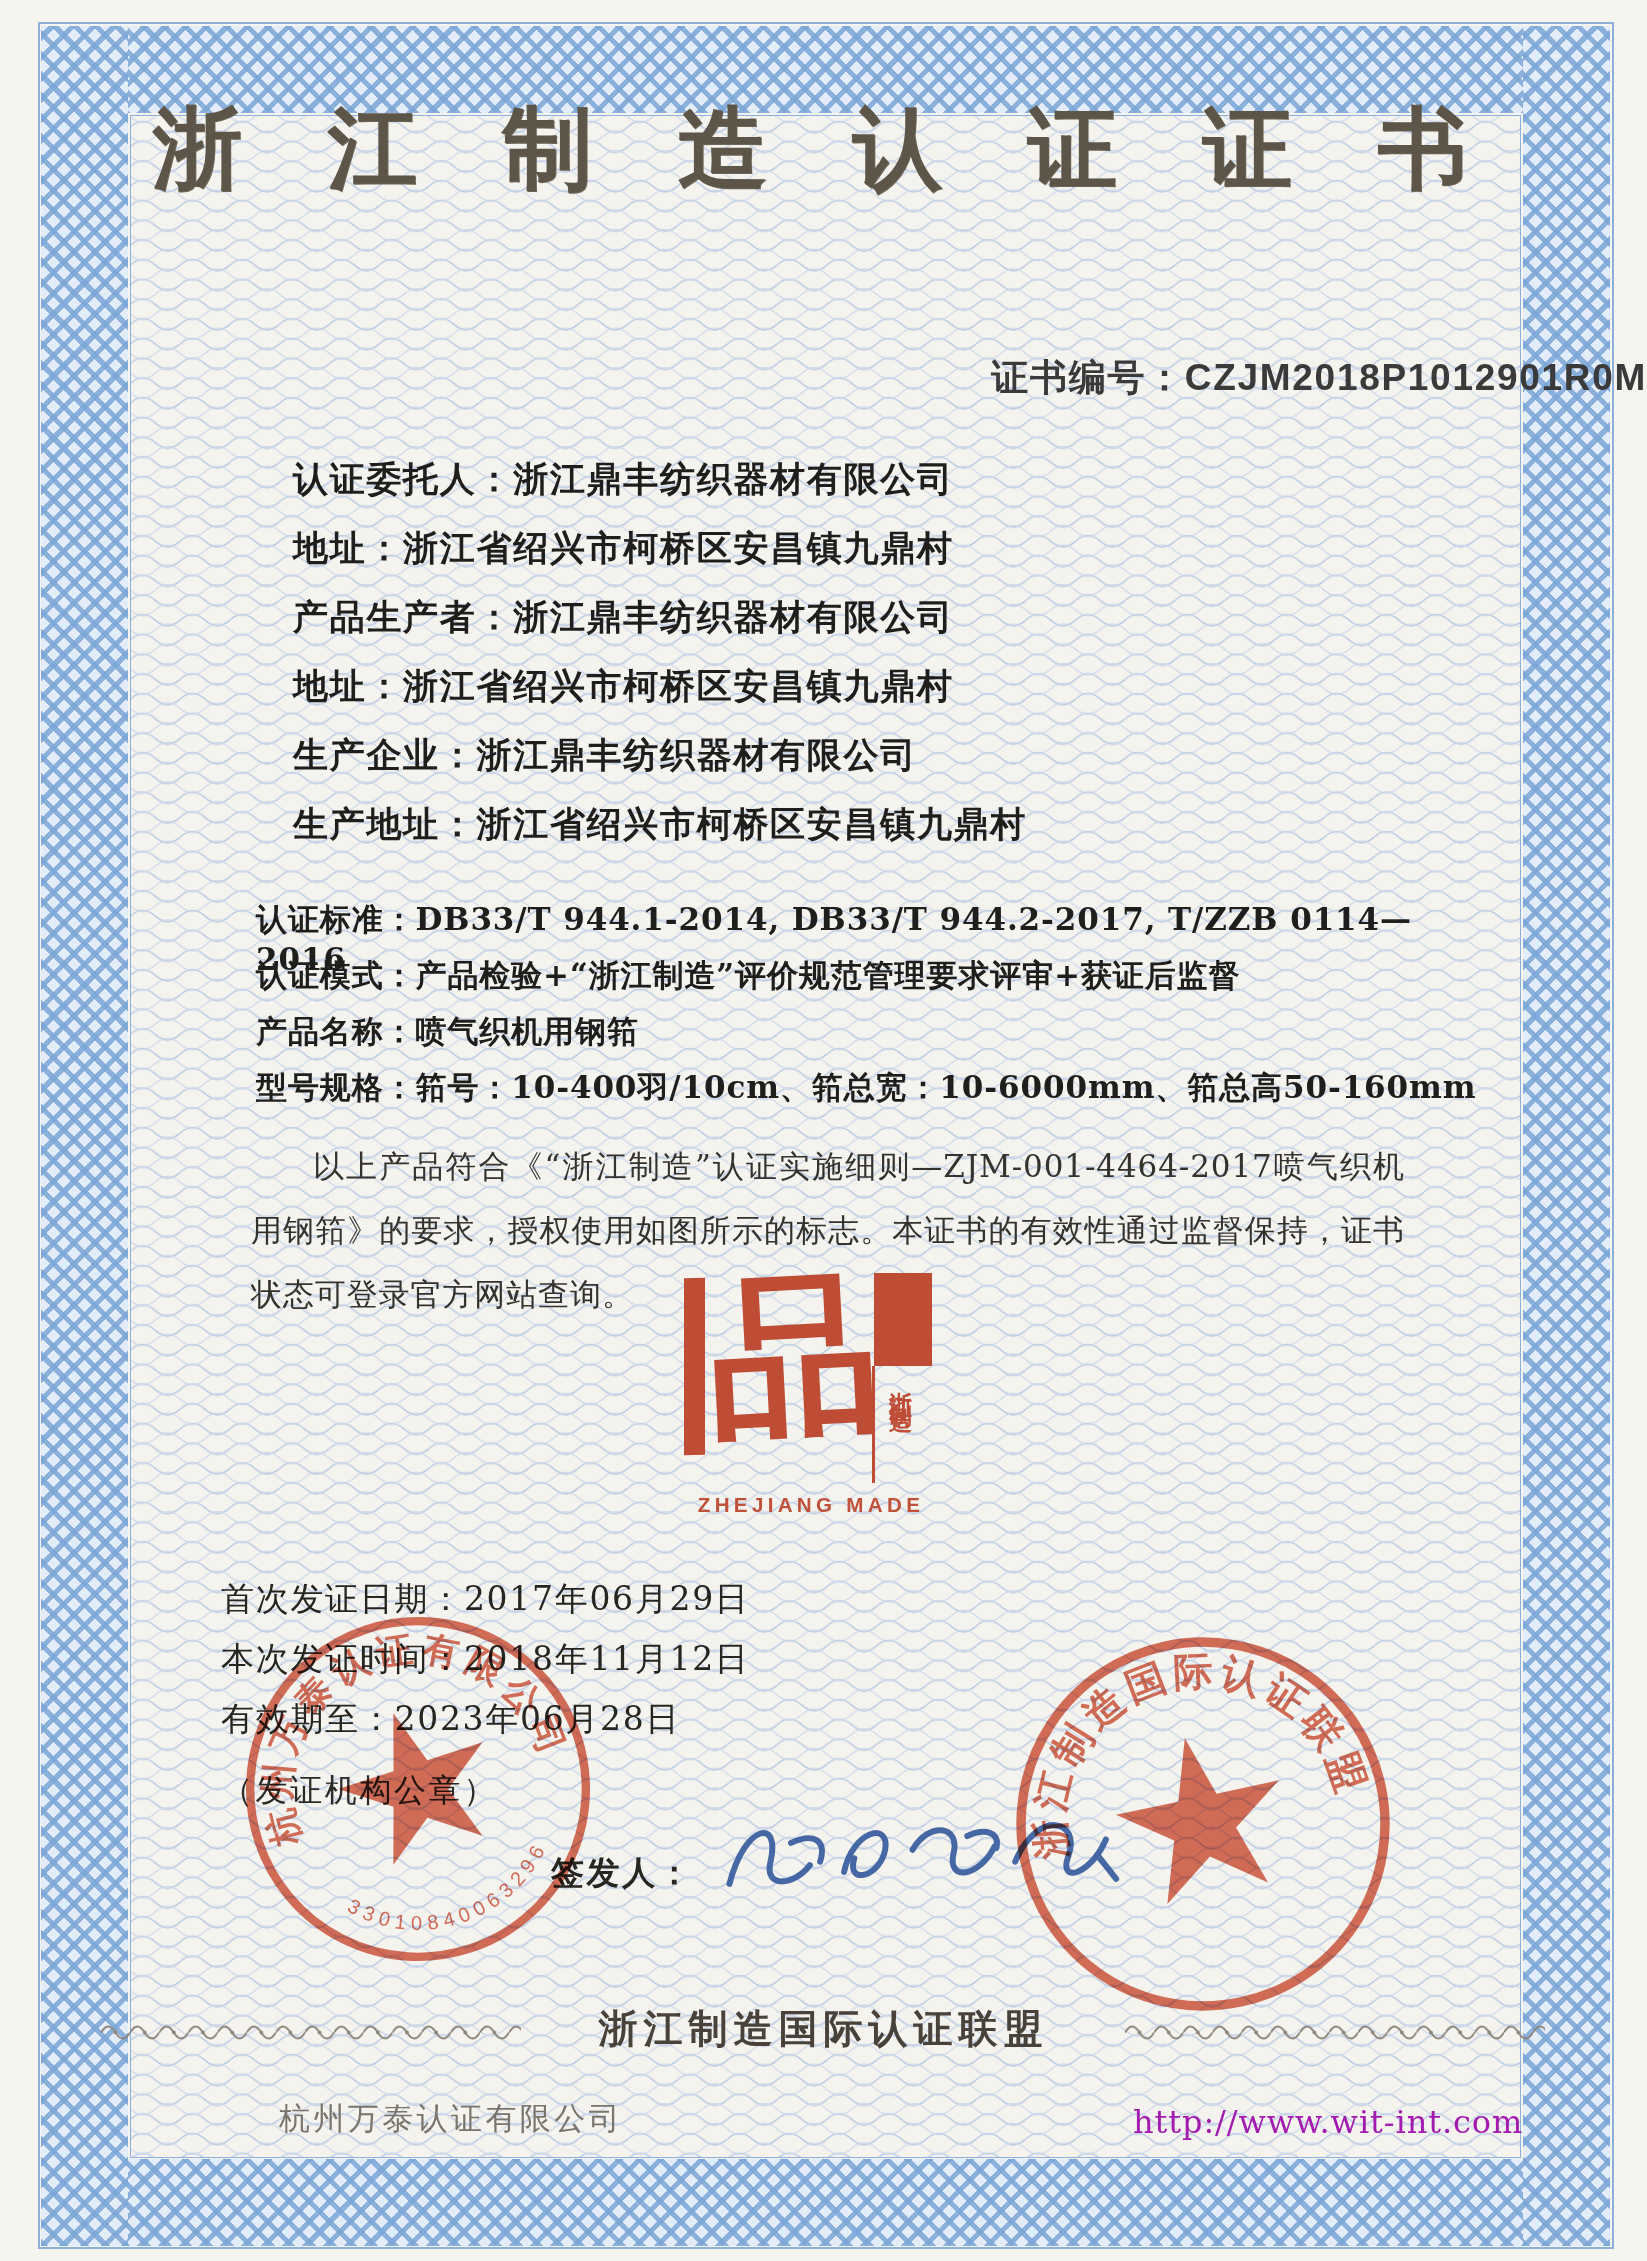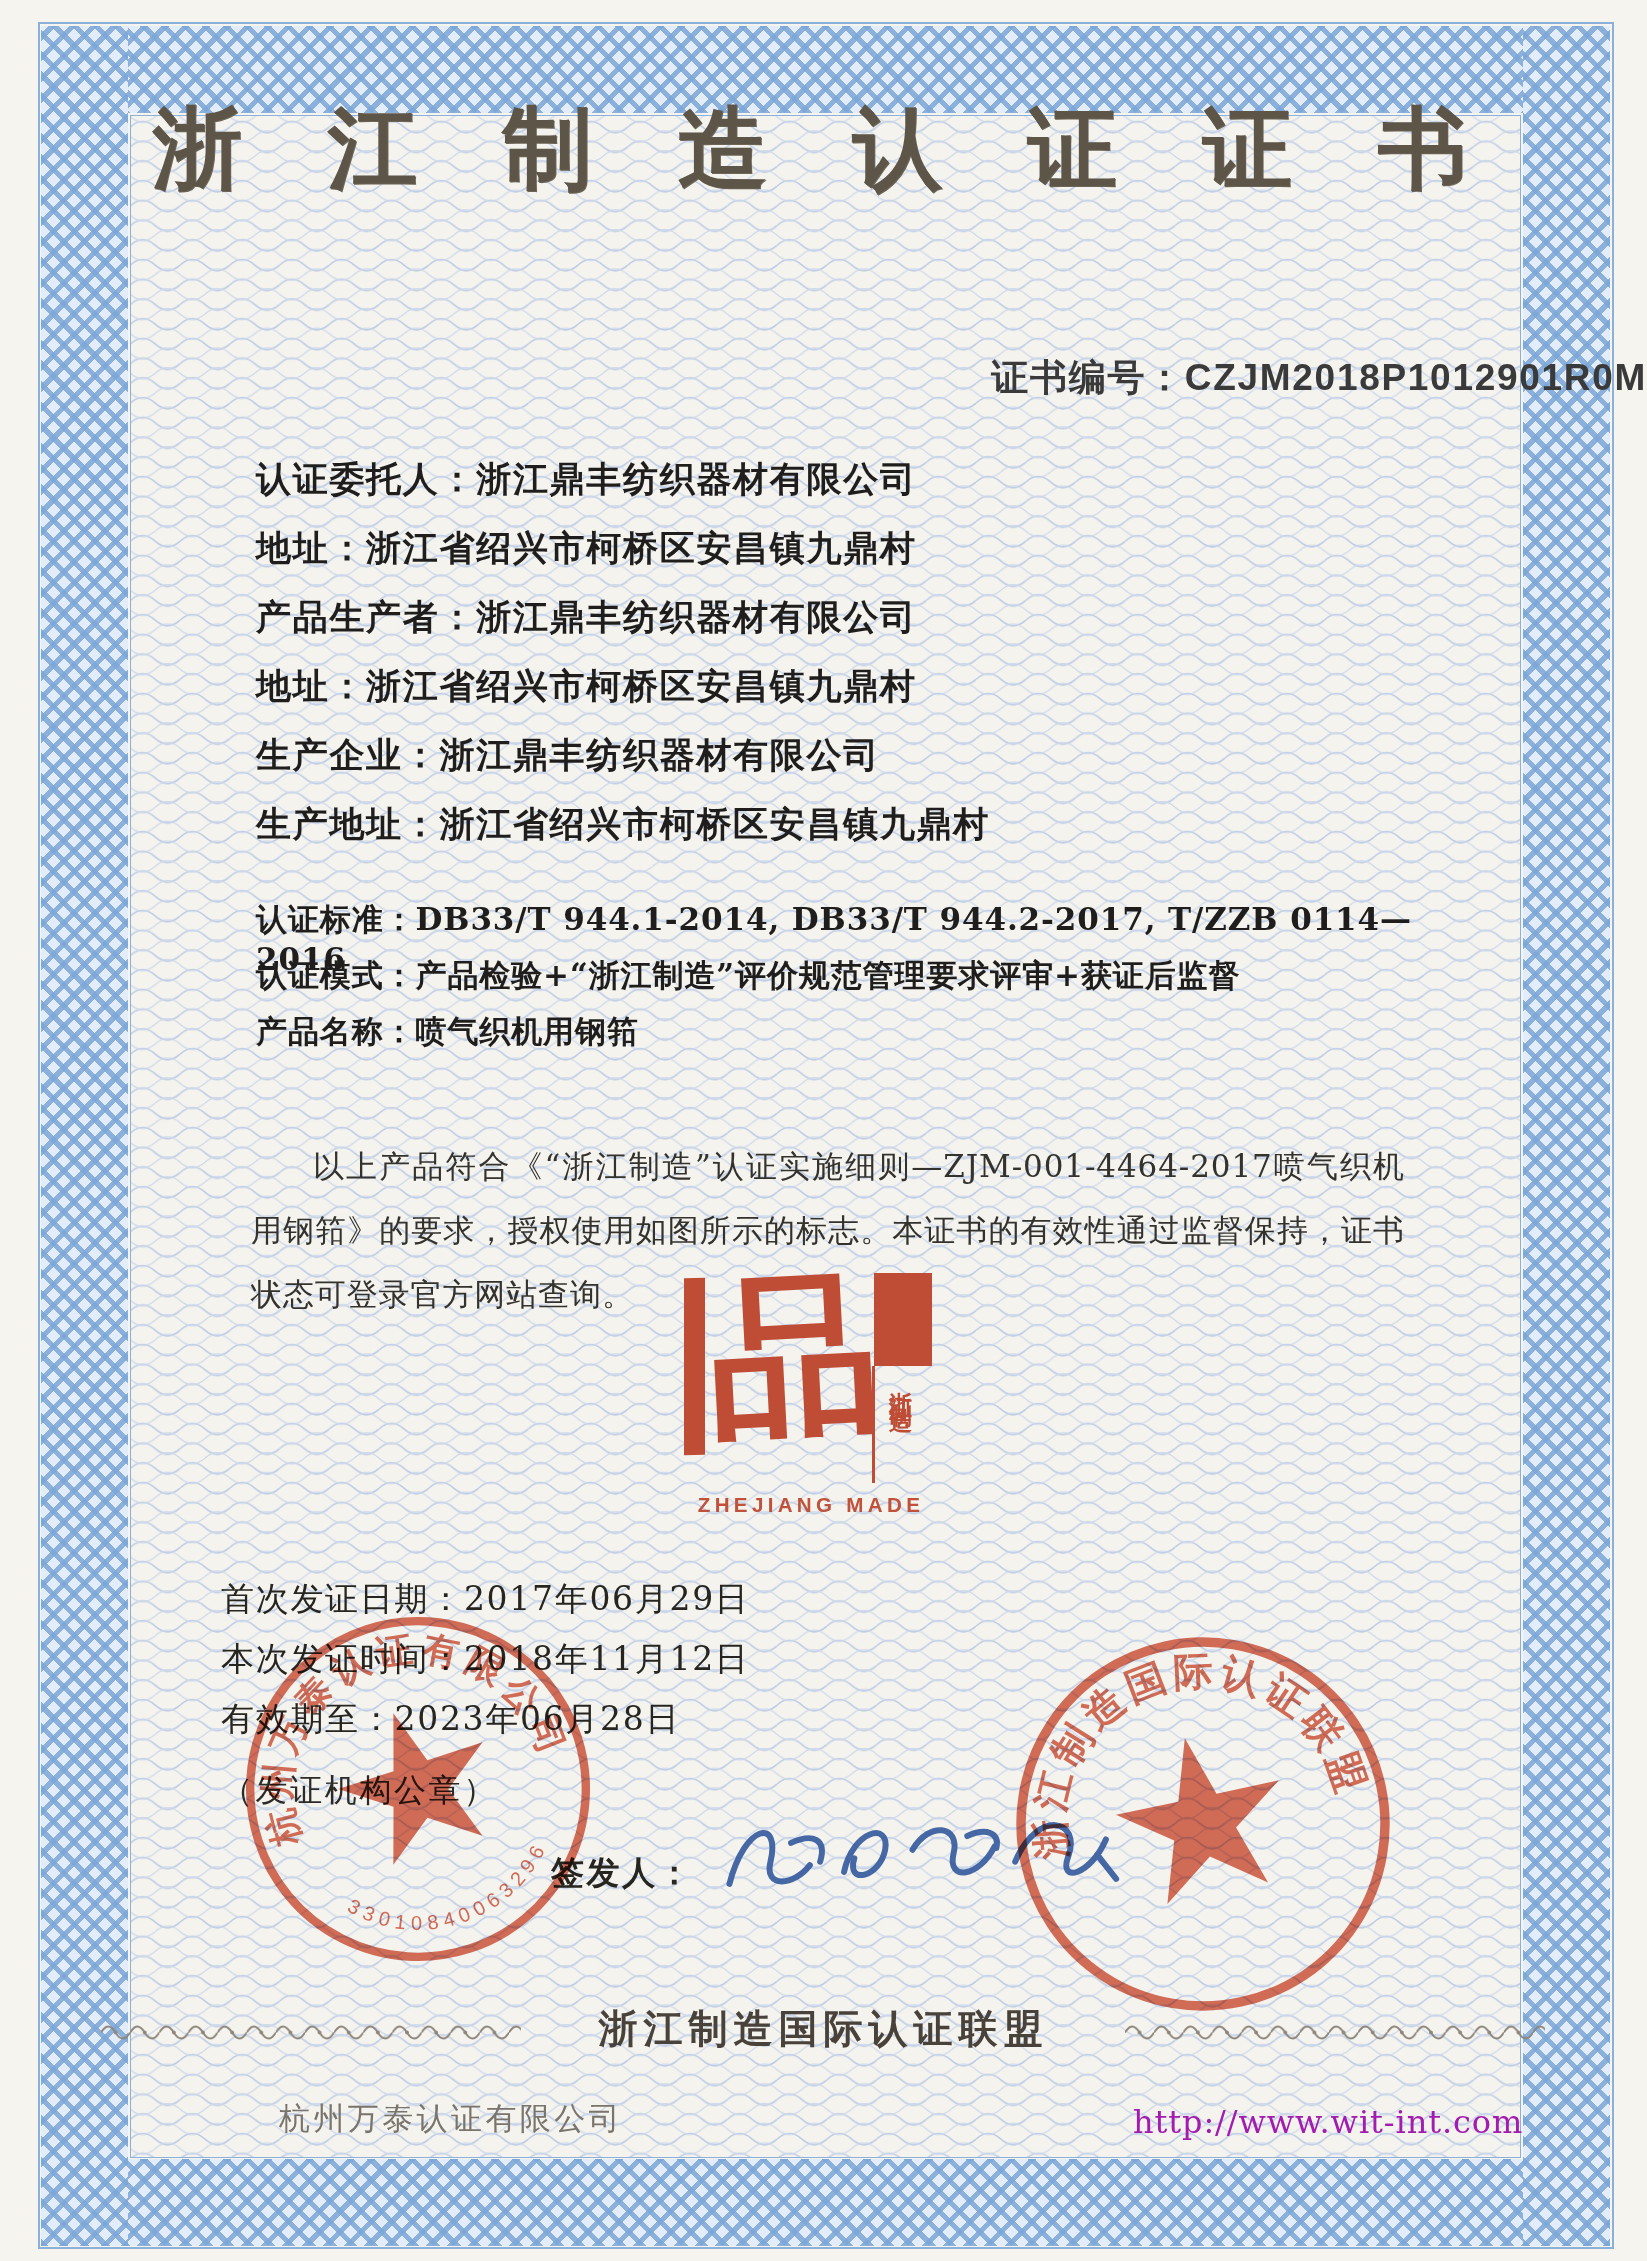--- a/index.html
+++ b/index.html
@@ -23,21 +23,21 @@
   .waves{position:absolute;top:115px;left:130px;right:126px;bottom:103px;z-index:0;}
   
   .content{position:absolute;inset:0;z-index:2;}
   .title{position:absolute;left:0;top:89px;width:100%;text-align:center;
     font-size:89px;font-weight:bold;letter-spacing:27.5px;color:#5d5547;
     text-shadow:0.9px 0.9px 0 #6d6556;}
   .cert-no{position:absolute;left:0;top:353px;width:100%;text-align:right;
     font-family:"Liberation Sans",sans-serif;font-weight:bold;font-size:37px;
     color:#3a3a3a;letter-spacing:1.7px;}
   .fields{position:absolute;left:256px;top:456px;width:1201px;}
-  .fields .row{height:69px;font-size:35px;font-weight:bold;color:#1f1e1c;letter-spacing:1.7px;}
+  .fields .row{height:69px;font-size:35px;font-weight:bold;color:#1f1e1c;letter-spacing:1.7px;margin-left:37px;}
   .specs{position:absolute;left:256px;top:899px;width:1235px;}
   .specs .row{height:56px;font-size:31px;font-weight:bold;color:#1f1e1c;letter-spacing:0.9px;}
   .statement{position:absolute;left:251px;top:1134px;width:1154px;font-size:31px;
     line-height:64px;color:#34322d;text-align:justify;text-indent:2em;letter-spacing:0.9px;}
   
   .logo{position:absolute;left:682px;top:1268px;width:257px;height:257px;}
   .logo .bar-left{position:absolute;left:1.7px;top:10.3px;width:20.6px;height:177px;
     background:#bf4d35;transform:skewY(-2deg);}
   .logo .block-tr{position:absolute;left:192px;top:5.1px;width:58px;height:93px;background:#bf4d35;}
   .logo .mark{position:absolute;left:26px;top:-12px;font-size:172px;line-height:197px;
@@ -126,20 +126,23 @@
 
     <div class="specs">
       <div class="row">
         <span>认证标准：</span><span>DB33/T 944.1-2014, DB33/T 944.2-2017, T/ZZB 0114—2016</span>
       </div>
       <div class="row">
         <span>认证模式：</span><span>产品检验+“浙江制造”评价规范管理要求评审+获证后监督</span>
       </div>
       <div class="row">
         <span>产品名称：</span><span>喷气织机用钢筘</span>
+      </div>
+      <div class="row">
+        <span>型号规格：</span><span>筘号：10-400羽/10cm、筘总宽：10-6000mm、筘总高50-160mm</span>
       </div>
     </div>
 
     <div class="statement">以上产品符合《“浙江制造”认证实施细则—ZJM-001-4464-2017喷气织机用钢筘》的要求，授权使用如图所示的标志。本证书的有效性通过监督保持，证书状态可登录官方网站查询。</div>
 
     <div class="logo">
       <div class="bar-left"></div>
       <div class="block-tr"></div>
       <div class="mark">品</div>
       <div class="vline"></div>

